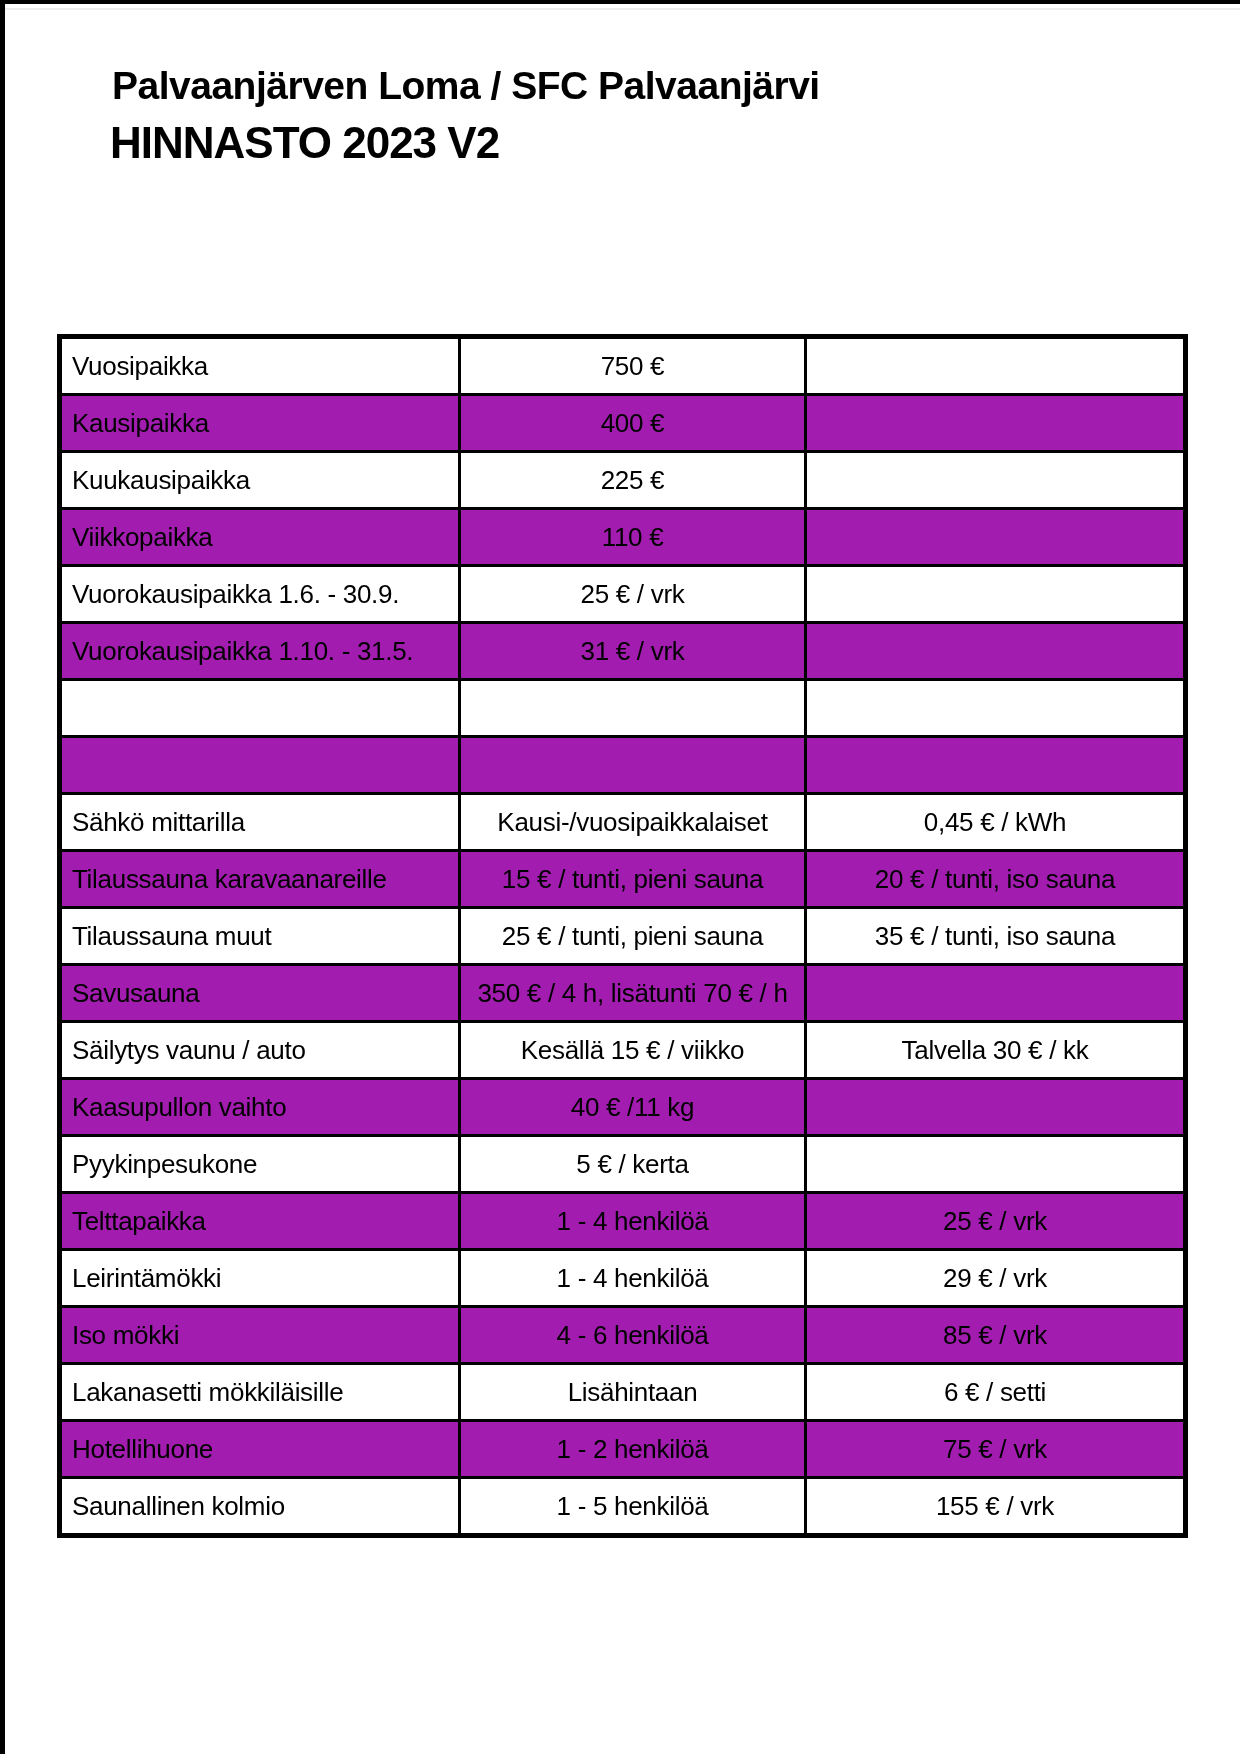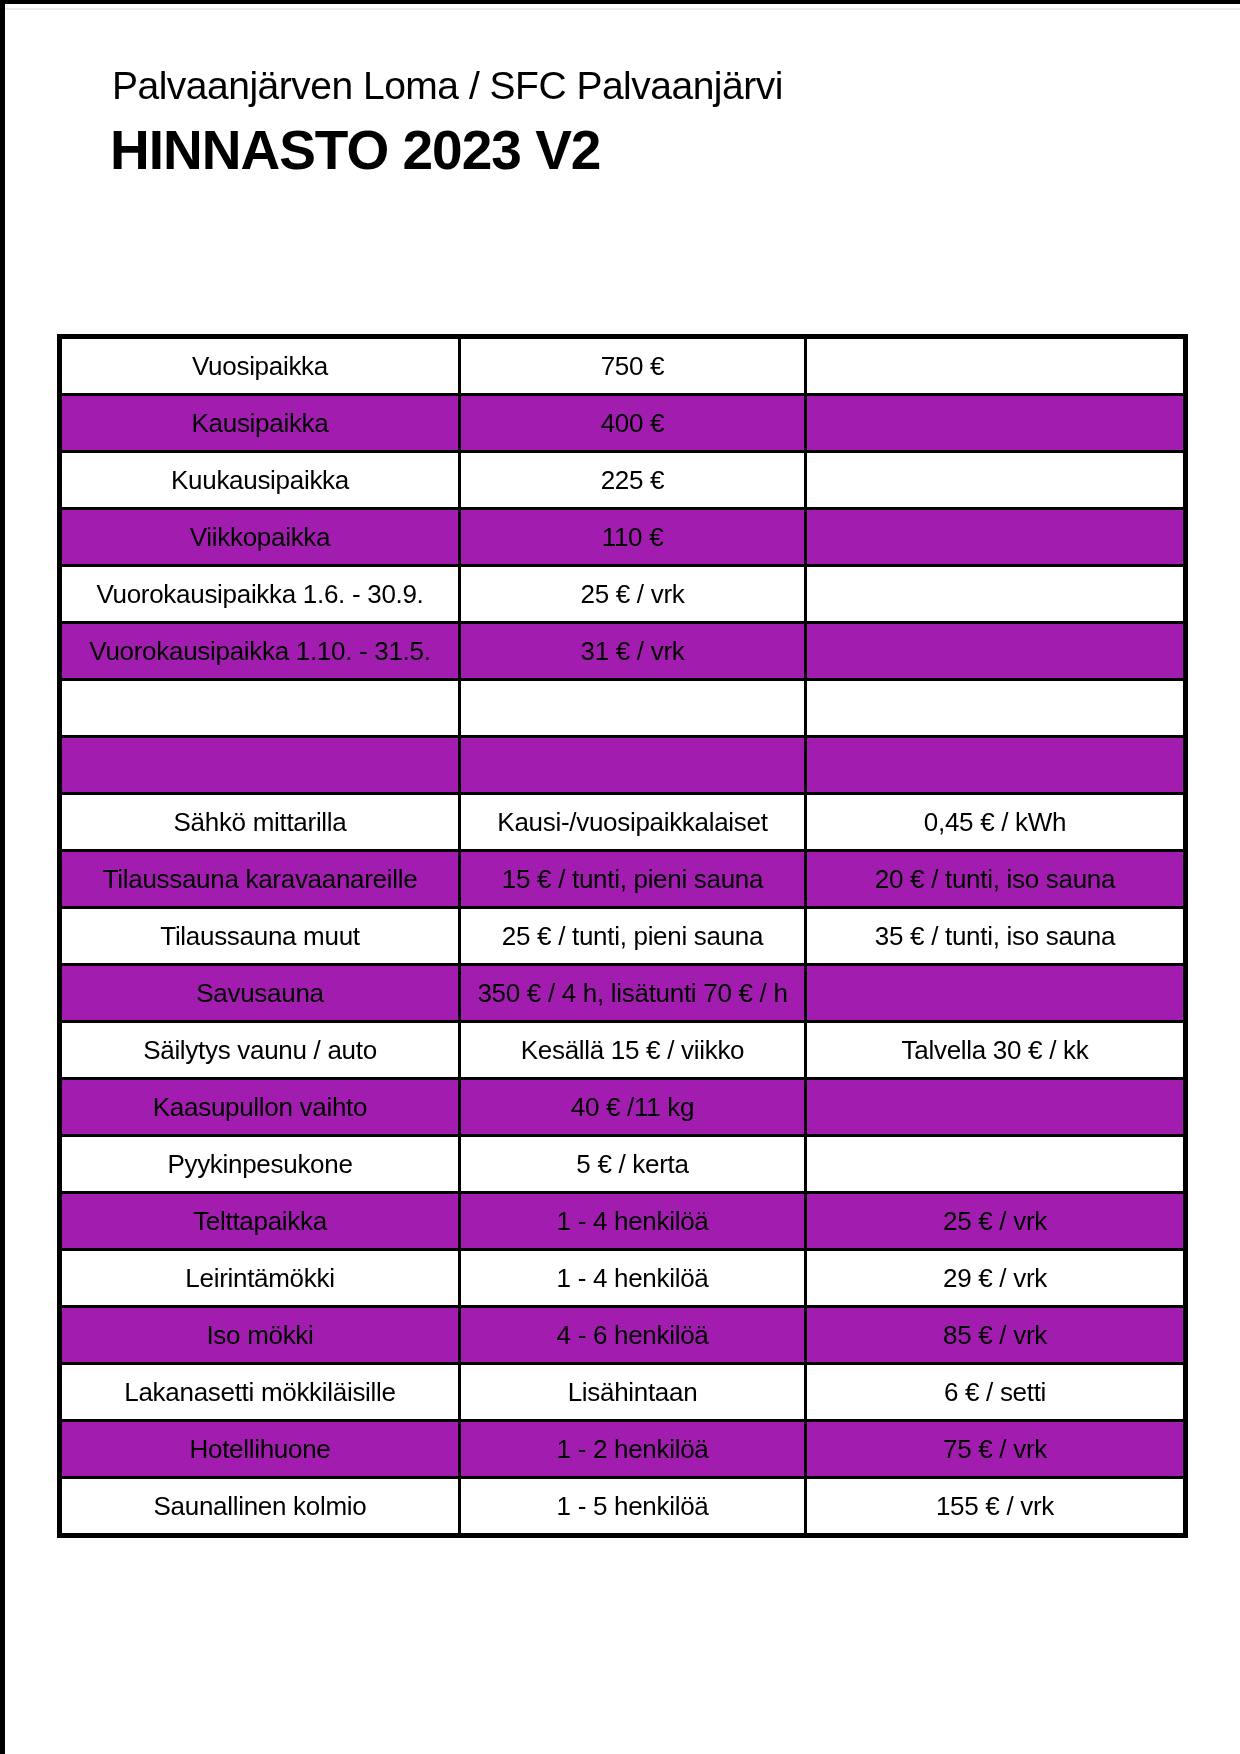--- a/index.html
+++ b/index.html
@@ -25,28 +25,28 @@
     width: 1240px; height: 2px; background: #ededed;
   }
   .scan-edge-left {
     position: absolute; top: 0; left: 0;
     width: 5px; height: 1754px; background: #000;
   }
   .title-line1 {
     position: absolute;
     left: 112px; top: 64px;
     font-size: 39px;
-    font-weight: normal;
+    font-weight: bold;
     letter-spacing: -0.5px;
     white-space: nowrap;
   }
   .title-line2 {
     position: absolute;
     left: 110px; top: 118px;
-    font-size: 55px;
+    font-size: 44px;
     font-weight: bold;
     letter-spacing: -1px;
     white-space: nowrap;
   }
   table.price-table {
     position: absolute;
     left: 57px; top: 334px;
     width: 1126px;
     border-collapse: collapse;
     table-layout: fixed;
@@ -56,21 +56,21 @@
     border: 3px solid #000;
     height: 54px;
     font-size: 26px;
     letter-spacing: -0.3px;
     padding: 0 10px;
     white-space: nowrap;
     overflow: hidden;
     vertical-align: middle;
     background: #ffffff;
   }
-  table.price-table td.c1 { text-align: center; }
+  table.price-table td.c1 { text-align: left; }
   table.price-table td.c2 { text-align: center; }
   table.price-table td.c3 { text-align: center; }
   table.price-table tr.shaded td { background: #a21caf; }
 </style>
 </head>
 <body>
 
 <div class="scan-edge-top"></div>
 <div class="scan-edge-top-faint"></div>
 <div class="scan-edge-left"></div>

